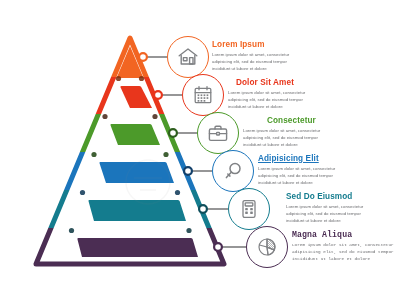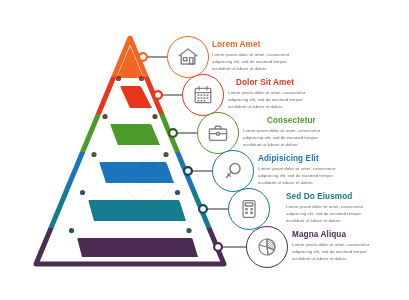--- a/index.html
+++ b/index.html
@@ -153,21 +153,21 @@
     <svg width="24" height="24" viewBox="0 0 24 24">
       <g fill="none" stroke="#808285" stroke-width="1.4" stroke-linejoin="round" stroke-linecap="round">
         <path d="M3.2 10.8 L12 4 L20.8 10.8"></path>
         <path d="M5.2 10.4 V19 H18.8 V10.4"></path>
         <rect x="7.4" y="12.6" width="3.6" height="3.2"></rect>
         <rect x="13.6" y="12.6" width="3.4" height="6.4"></rect>
       </g>
     </svg>
   </div>
   <div class="info-block" style="left:212px; top:40px;">
-    <div class="info-title" style="color:#F26522;">Lorem Amet</div>
+    <div class="info-title" style="color:#F26522;">Lorem Ipsum</div>
     <div class="info-body">
       <span>Lorem ipsum dolor sit amet, consectetur</span>
       <span>adipisicing elit, sed do eiusmod tempor</span>
       <span>incididunt ut labore et dolore</span>
     </div>
   </div>
 
   <div class="icon-circle" style="left:182px; top:74px; width:42px; height:42px; border:1.8px solid #E8361C;">
     <svg width="24" height="24" viewBox="0 0 24 24">
       <g fill="none" stroke="#808285" stroke-width="1.3" stroke-linejoin="round" stroke-linecap="round">
@@ -221,21 +221,21 @@
   <div class="icon-circle" style="left:212px; top:150px; width:42px; height:42px; border:1.8px solid #1B75BC;">
     <svg width="24" height="24" viewBox="0 0 24 24">
       <g fill="none" stroke="#808285" stroke-width="1.5" stroke-linecap="round">
         <circle cx="14" cy="9.6" r="5"></circle>
         <path d="M10.3 13.3 L5.4 18.6"></path>
         <path d="M6.8 15 L9 17.1"></path>
       </g>
     </svg>
   </div>
   <div class="info-block" style="left:258px; top:154px;">
-    <div class="info-title" style="color:#1B75BC;">Adipisicing Elit</div>
+    <div class="info-title" style="color:#1B75BC;text-decoration:underline;">Adipisicing Elit</div>
     <div class="info-body">
       <span>Lorem ipsum dolor sit amet, consectetur</span>
       <span>adipisicing elit, sed do eiusmod tempor</span>
       <span>incididunt ut labore et dolore</span>
     </div>
   </div>
 
   <div class="icon-circle" style="left:228px; top:188px; width:42px; height:42px; border:1.8px solid #147C8E;">
     <svg width="24" height="24" viewBox="0 0 24 24">
       <g fill="none" stroke="#808285" stroke-width="1.3" stroke-linejoin="round">
@@ -267,21 +267,21 @@
         </pattern>
       </defs>
       <g stroke="#808285" stroke-width="1.2" fill="none">
         <circle cx="12" cy="12" r="8"></circle>
         <path d="M12 12 L12 4 A8 8 0 0 1 19.2 15 Z" fill="url(#hatch)"></path>
         <path d="M12 12 L19.2 15 A8 8 0 0 1 13 19.9 Z" fill="none"></path>
         <path d="M12 12 L12 4 M12 12 L19.2 15 M12 12 L13 19.9 M12 12 L4.4 10"></path>
       </g>
     </svg>
   </div>
-  <div class="info-block" style="left:292px; top:230px;">
+  <div class="info-block" style="left:292px; top:230px;font-family:Liberation Mono, monospace;">
     <div class="info-title" style="color:#4B2D53;">Magna Aliqua</div>
     <div class="info-body">
       <span>Lorem ipsum dolor sit amet, consectetur</span>
       <span>adipisicing elit, sed do eiusmod tempor</span>
       <span>incididunt ut labore et dolore</span>
     </div>
   </div>
 
 </div>
 

